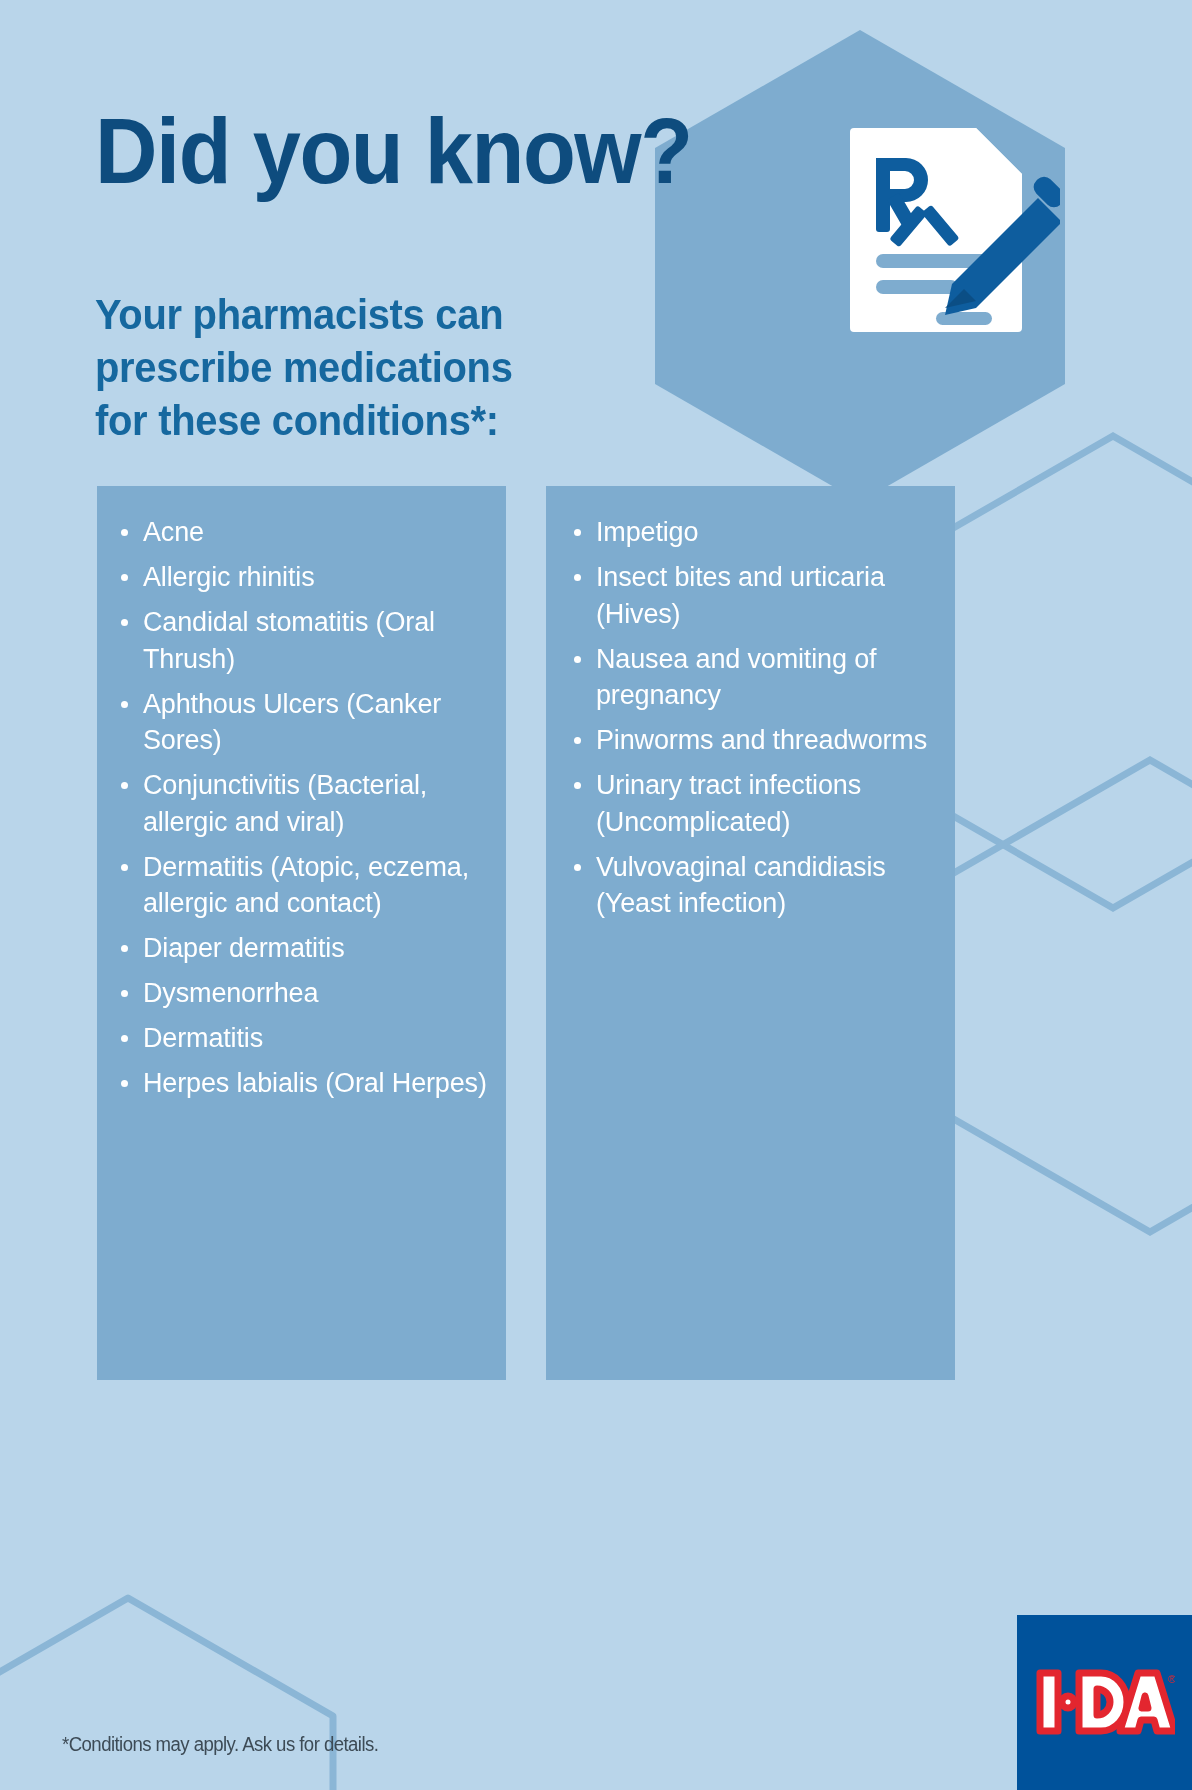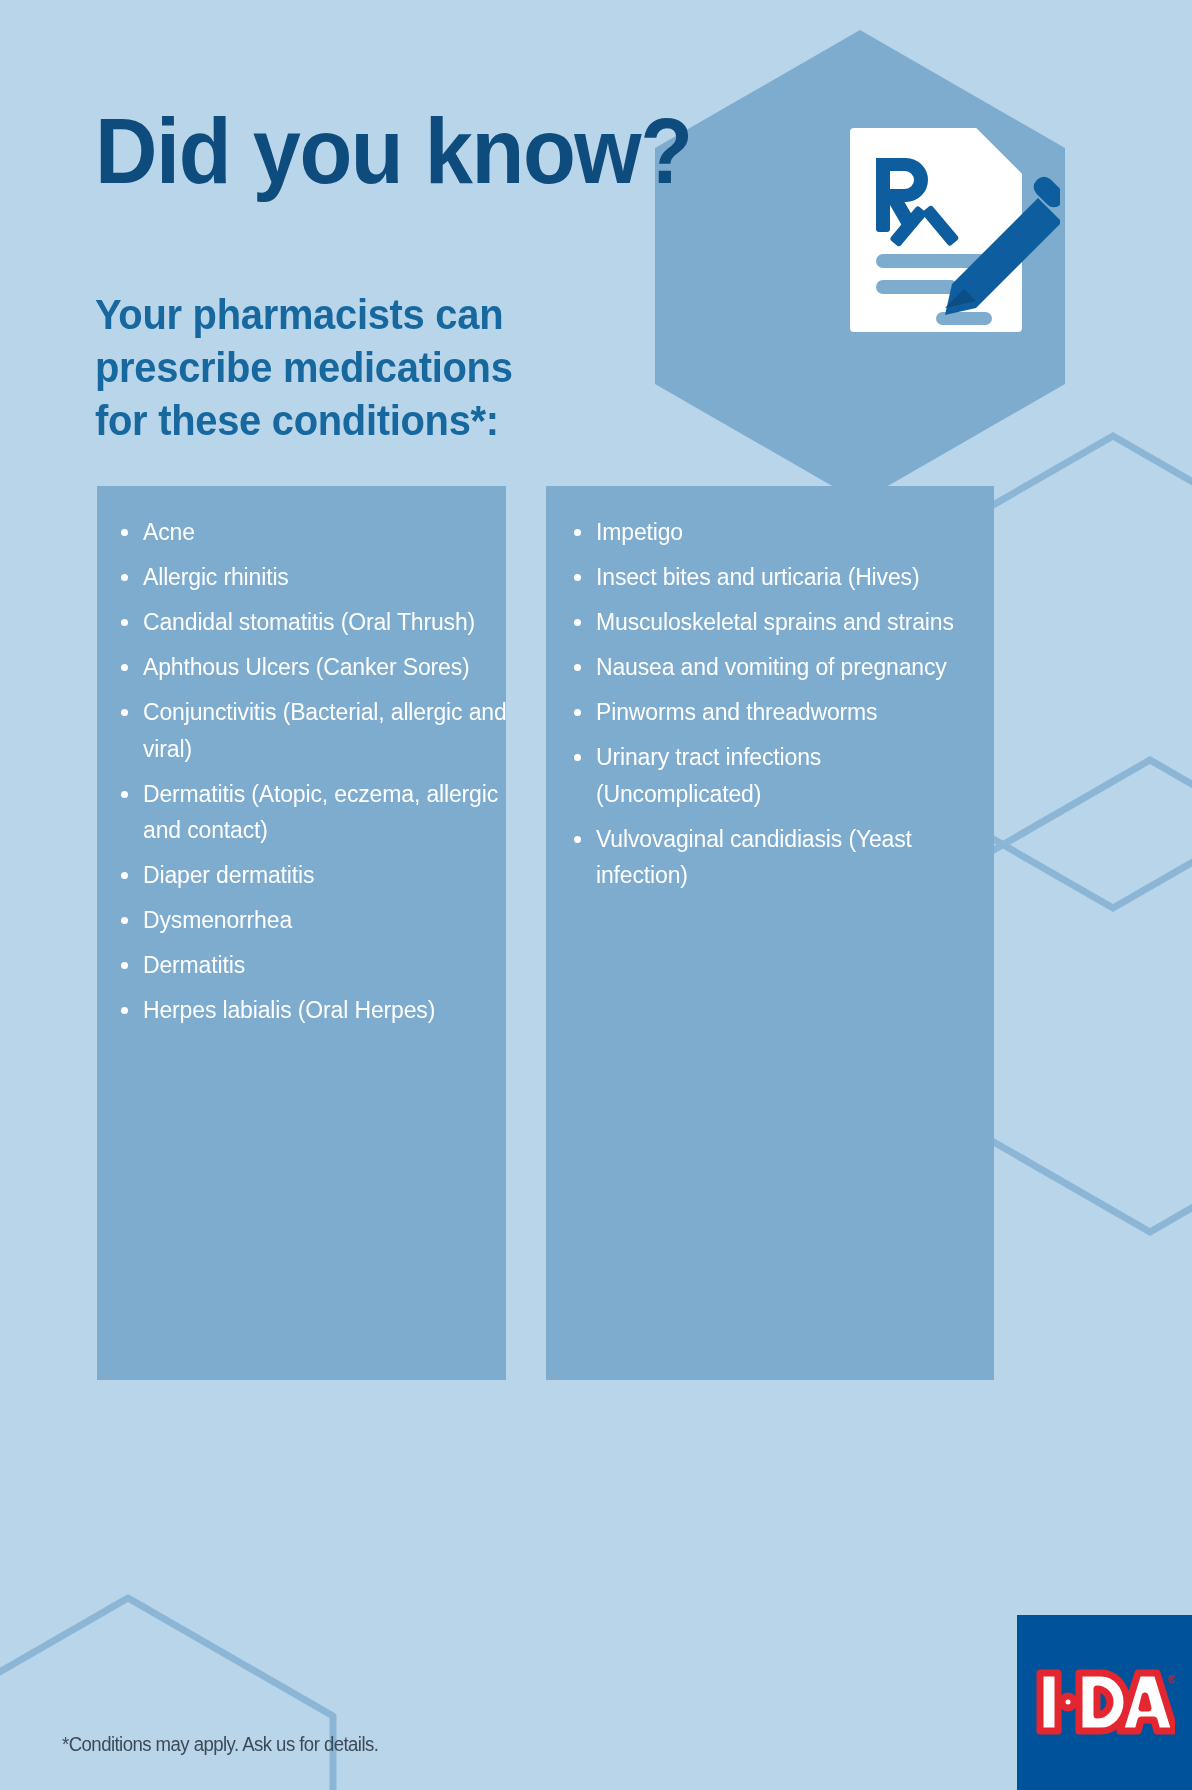--- a/index.html
+++ b/index.html
@@ -37,35 +37,35 @@
   }
   .subtitle div{white-space:nowrap;}
 
   
   .panel{
     position:absolute;
     background:#7eaccf;
     top:486px;height:894px;
   }
   .panel.left{left:97px;width:409px;}
-  .panel.right{left:546px;width:409px;padding-left:39px;}
+  .panel.right{left:546px;width:409px;}
 
   ul.conditions{
     list-style:none;
     margin:0;padding:0;
     position:absolute;
     top:28px;
   }
   ul.conditions.left{left:18px;width:392px;}
   ul.conditions.right{left:22px;width:390px;}
 
   ul.conditions li{
     position:relative;
     color:#ffffff;
-    font-size:23px;
+    font-size:27px;
     line-height:36.5px;
     padding-left:28px;
     margin-bottom:8.5px;
     letter-spacing:-0.15px;
   }
   ul.conditions li::before{
     content:"";
     position:absolute;
     left:6px;top:15px;
     width:7px;height:7px;
@@ -152,21 +152,20 @@
       <li>Dysmenorrhea</li>
       <li>Dermatitis</li>
       <li>Herpes labialis (Oral Herpes)</li>
     </ul>
   </div>
 
   <div class="panel right">
     <ul class="conditions right">
       <li>Impetigo</li>
       <li>Insect bites and urticaria (Hives)</li>
-      <li>Musculoskeletal sprains and strains</li>
       <li>Nausea and vomiting of pregnancy</li>
       <li>Pinworms and threadworms</li>
       <li>Urinary tract infections (Uncomplicated)</li>
       <li>Vulvovaginal candidiasis (Yeast infection)</li>
     </ul>
   </div>
 
   <div class="footnote">*Conditions may apply. Ask us for details.</div>
 
   <div class="logo-box">

